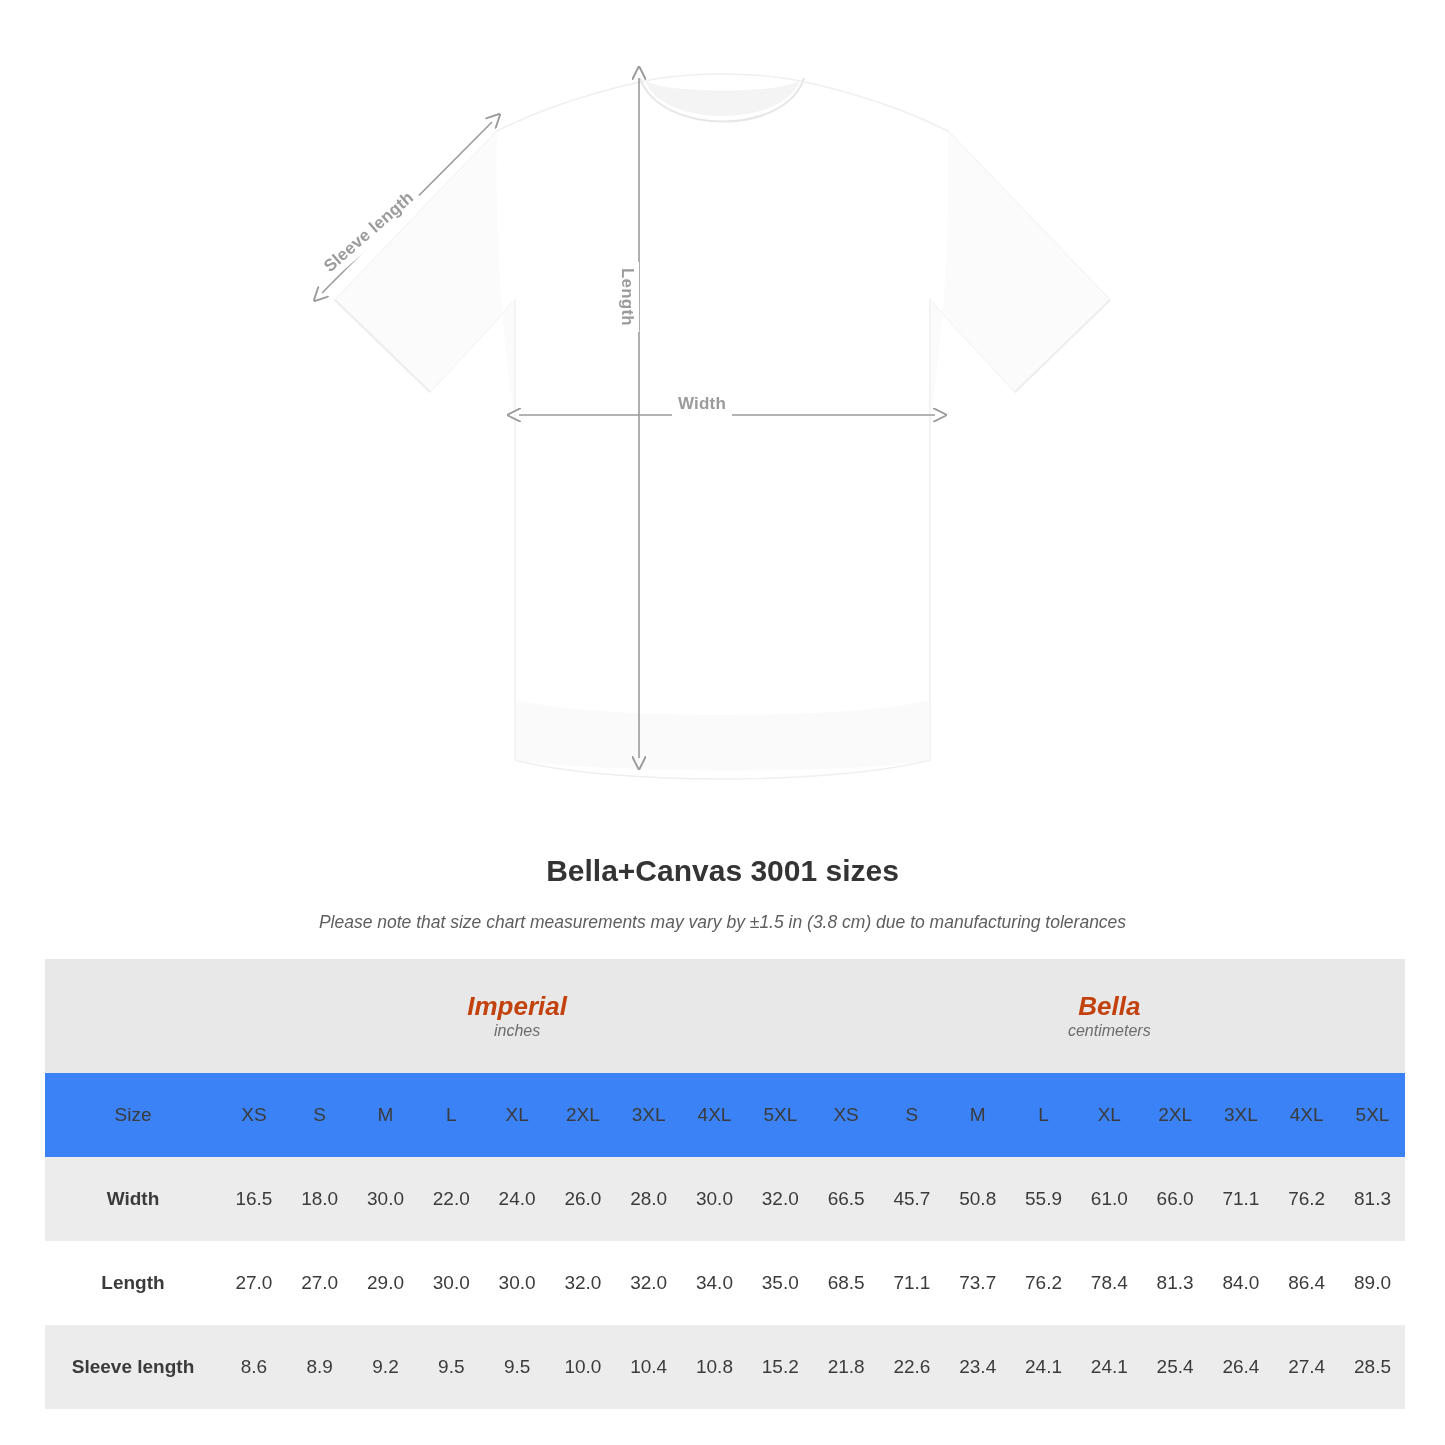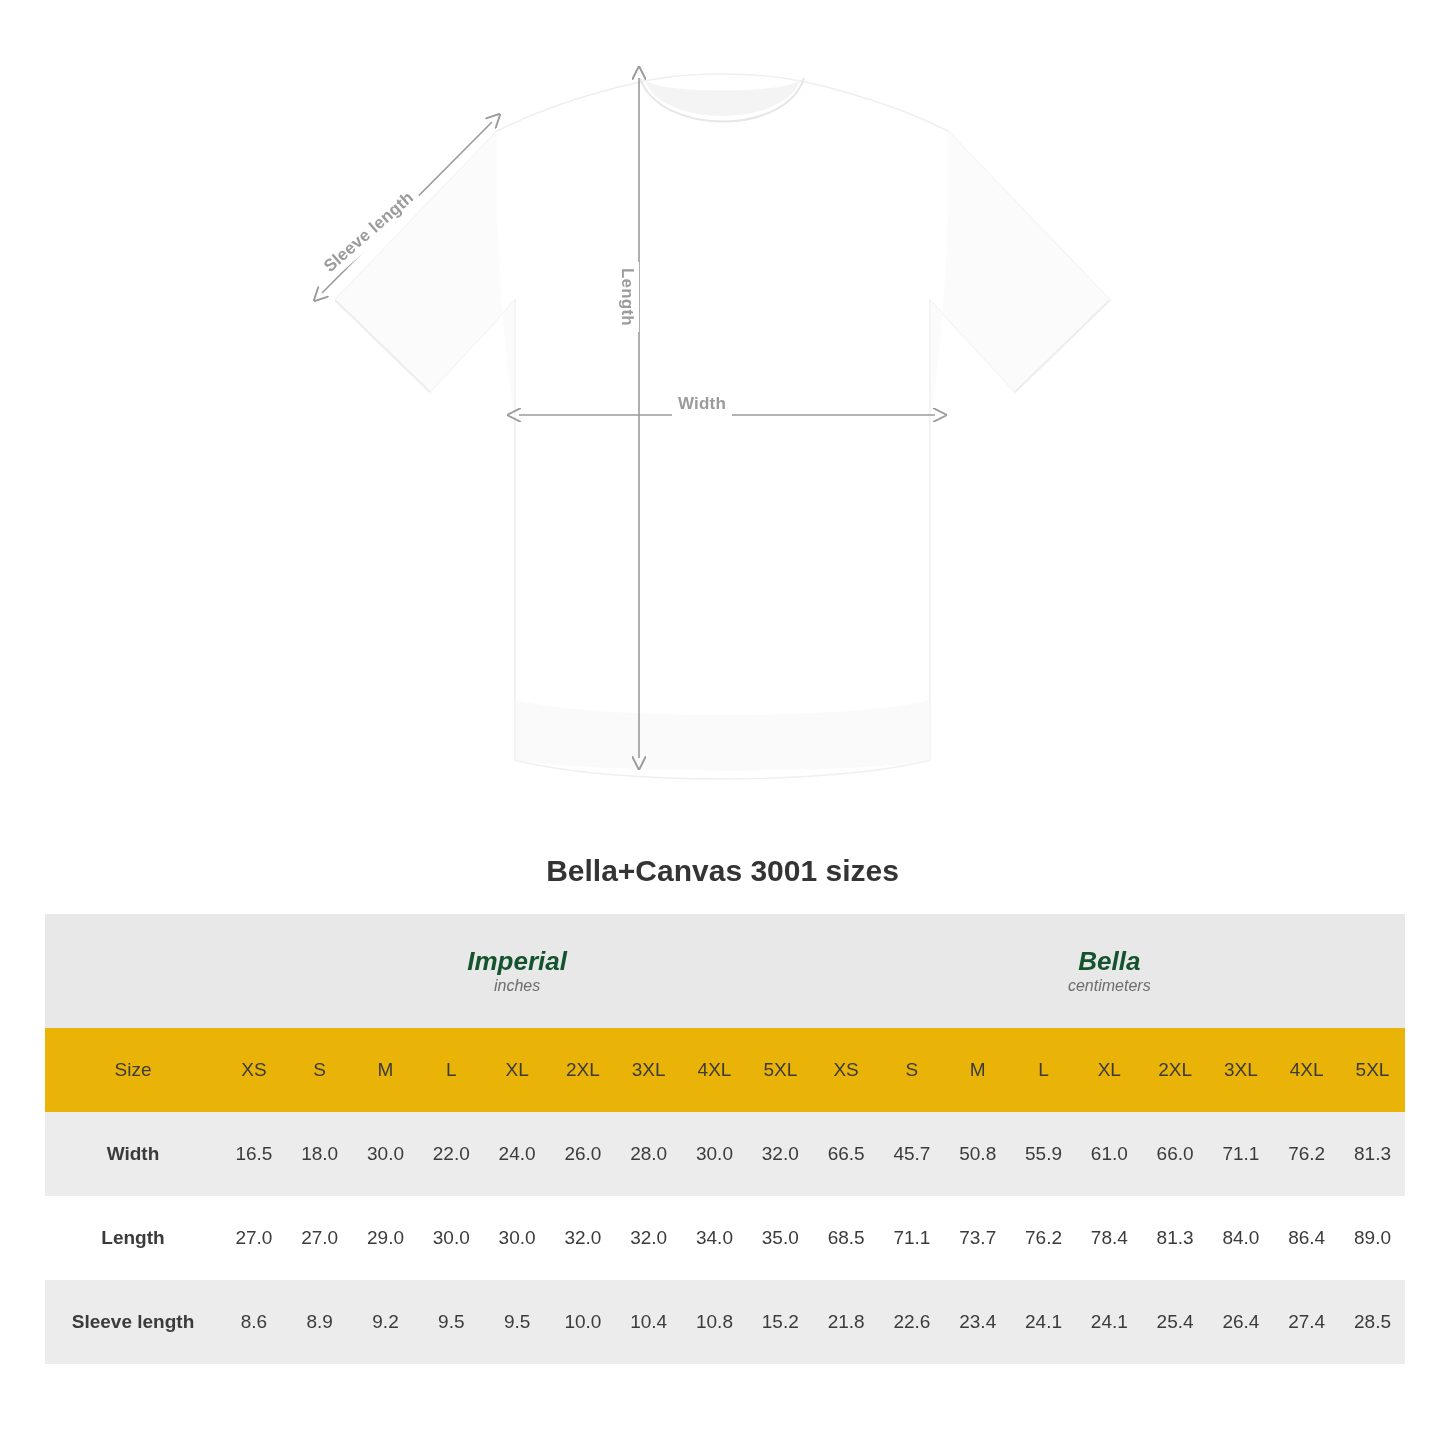--- a/index.html
+++ b/index.html
@@ -92,36 +92,36 @@
 
   
   .unit-row td {
     height: 112px;
     background: #e8e8e8;
   }
   .unit-name {
     font-size: 26px;
     font-style: italic;
     font-weight: bold;
-    color: #14532d;
+    color: #c2410c;
     line-height: 1.15;
   }
   .unit-sub {
     font-size: 16px;
     font-style: italic;
     color: #6d6d6d;
   }
 
   
   .head-row td {
     height: 82px;
     font-size: 19px;
     font-weight: bold;
     color: #3b3b3b;
-    background: #eab308;
+    background: #3b82f6;
   }
   .head-row td.rowlabel {
     font-size: 19px;
   }
 
   .data-row td {
     height: 82px;
     font-size: 19px;
     color: #3b3b3b;
   }
@@ -188,20 +188,21 @@
     </g>
   </svg>
 
   <div class="dim-label width-lbl">Width</div>
   <div class="dim-label length-lbl">Length</div>
   <div class="dim-label sleeve-lbl">Sleeve length</div>
 </div>
 
 <div class="title-block">
   <h1 class="chart-title">Bella+Canvas 3001 sizes</h1>
+  <p class="chart-note">Please note that size chart measurements may vary by ±1.5 in (3.8 cm) due to manufacturing tolerances</p>
 </div>
 
 <div class="table-wrap">
   <table class="size-table">
     <colgroup>
       <col class="rowlabel">
       <col class="cell">
         <col class="cell">
         <col class="cell">
         <col class="cell">

